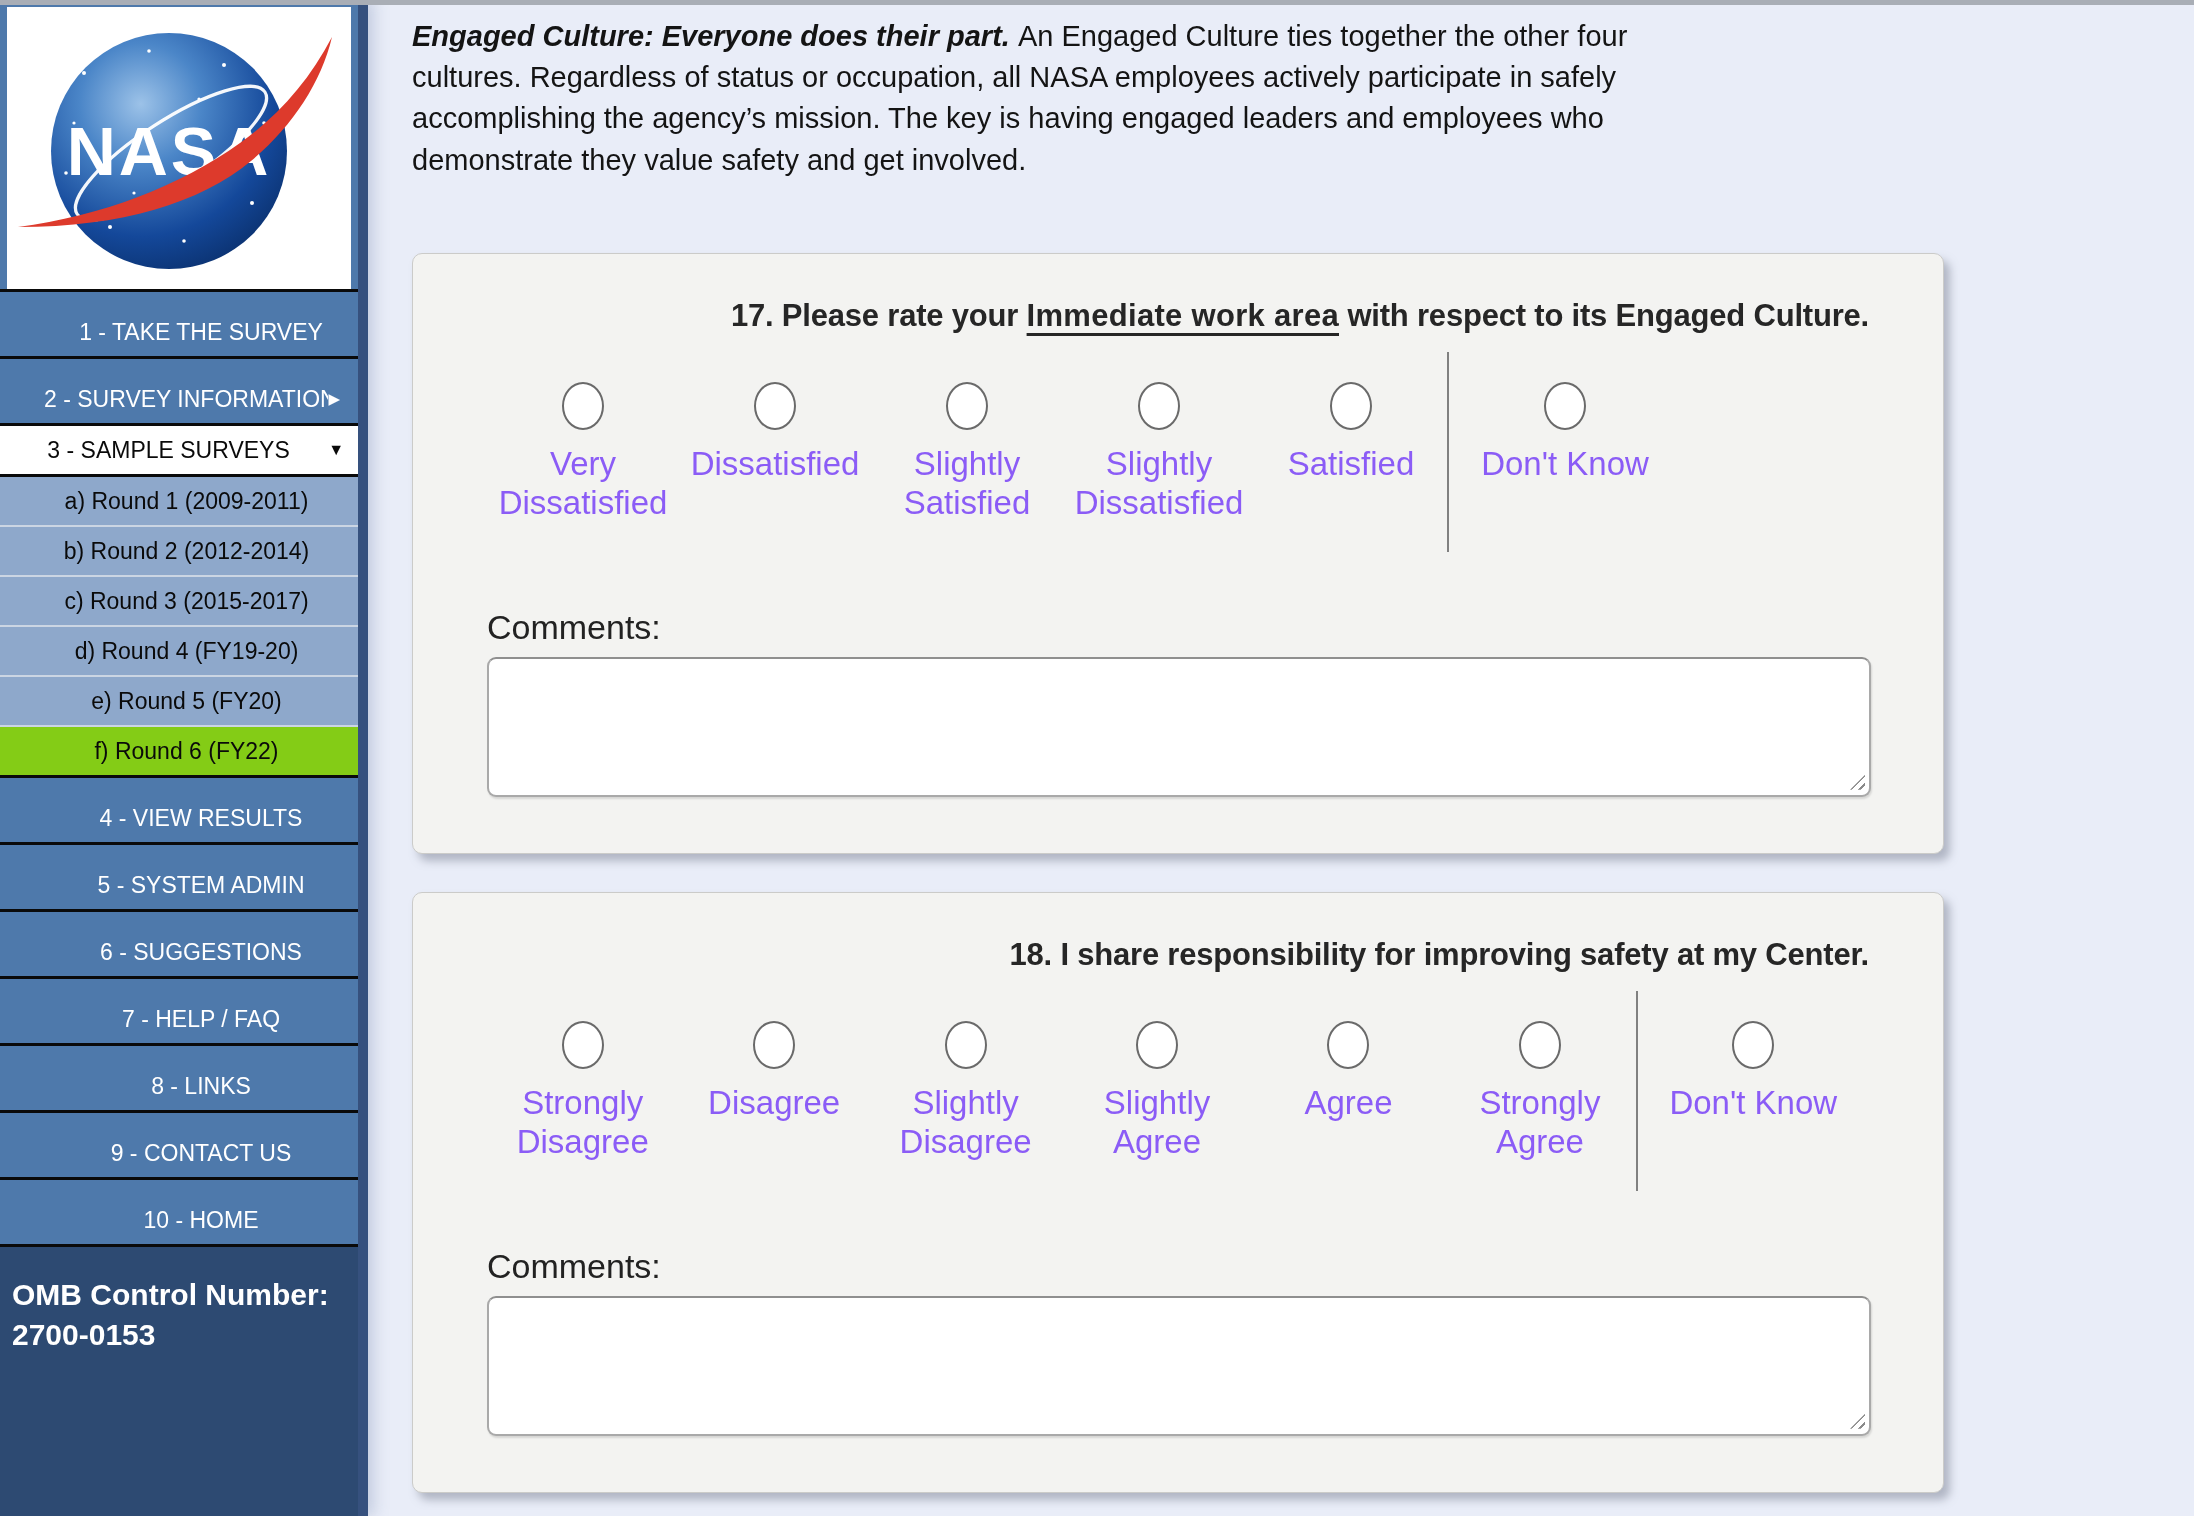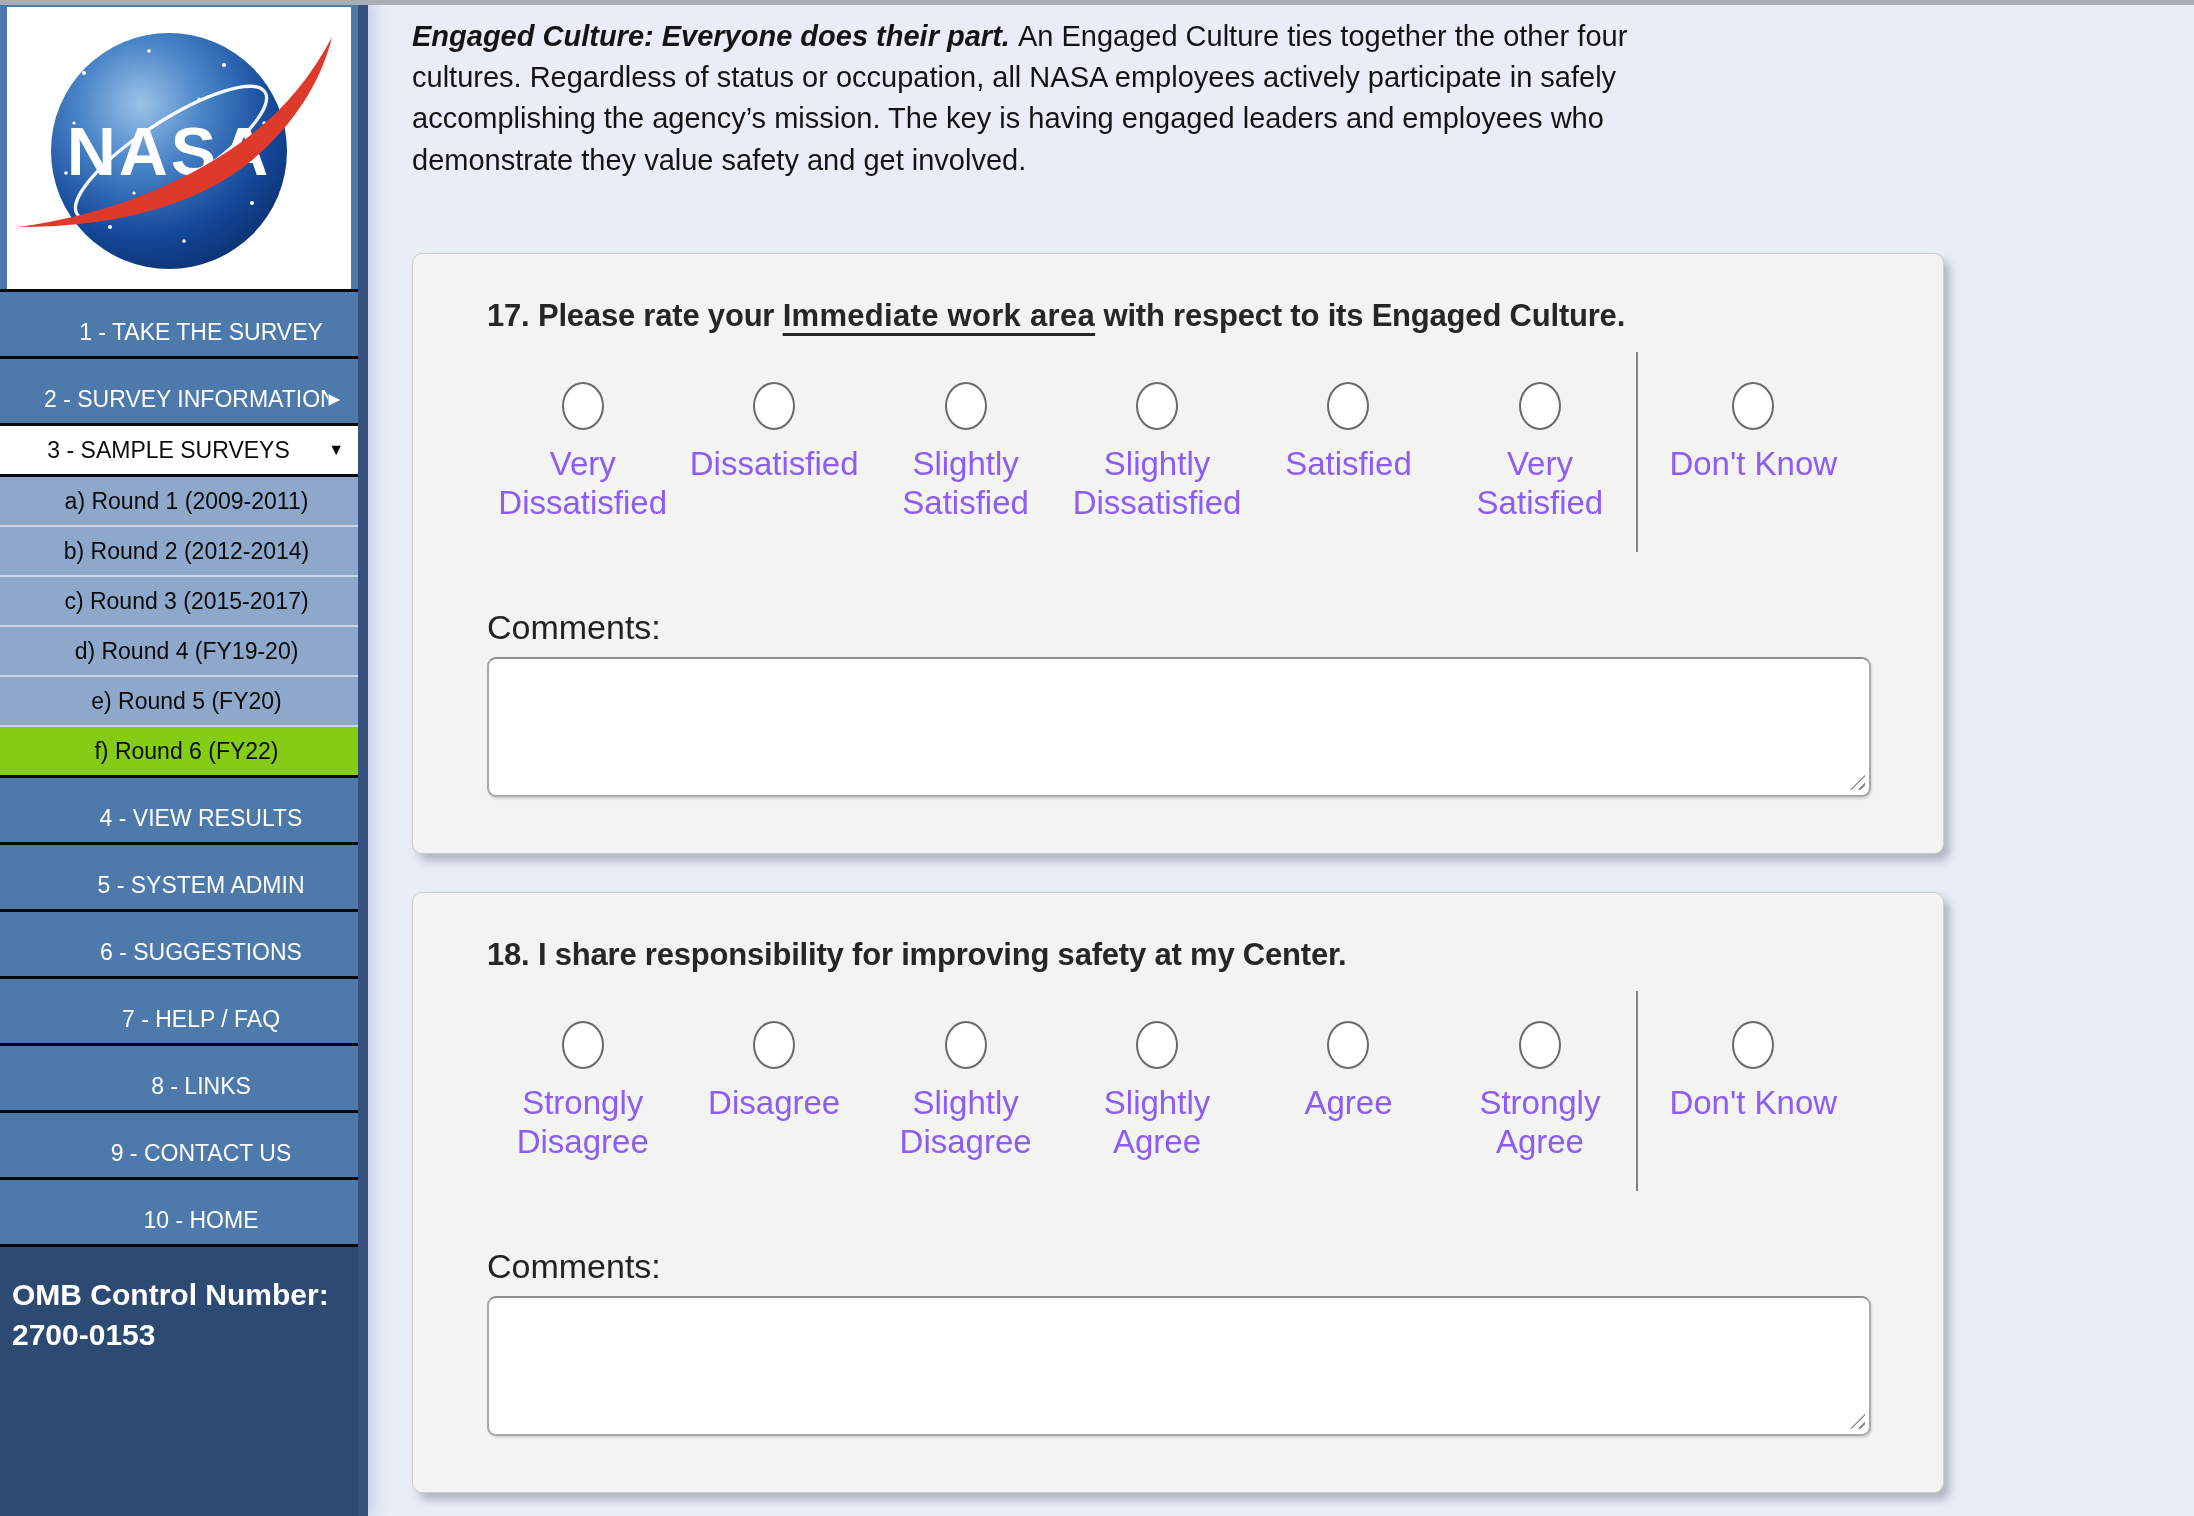--- a/index.html
+++ b/index.html
@@ -28,21 +28,21 @@
   .omb{color:#ffffff;font-weight:bold;font-size:30px;line-height:1.32;text-align:left;padding:0 12px;}
 
   
   .main{flex:1;padding:16px 0 0 44px;box-sizing:border-box;}
   .intro{margin:0;max-width:1315px;font-size:29px;line-height:1.42;color:#141414;}
   .intro .lead{font-weight:bold;font-style:italic;}
 
   .question-card{width:1532px;box-sizing:border-box;background:#f3f3f1;border:1px solid #cbcbc9;border-radius:10px;
                  box-shadow:6px 7px 9px rgba(122,128,145,.50);padding:44px 74px 56px 74px;margin-top:38px;}
   .question-card.qc-first{margin-top:72px;}
-  .q-title{font-size:31px;font-weight:bold;color:#262626;margin-bottom:48px;letter-spacing:-0.2px;}
+  .q-title{font-size:31px;font-weight:bold;color:#262626;margin-bottom:48px;letter-spacing:-0.2px;text-align:right;}
   .q-em{text-decoration:underline;text-decoration-thickness:3px;text-underline-offset:7px;letter-spacing:0.3px;}
 
   .options-row{display:flex;align-items:flex-start;}
   .opt{width:192px;text-align:center;}
   .opt-dk{width:232px;text-align:center;}
   .radio{width:38px;height:44px;border:2px solid #6a6a6a;border-radius:50%;background:#ffffff;margin:0 auto 15px auto;cursor:pointer;}
   .opt-label{font-size:33px;line-height:1.18;color:#8b5cf6;}
   .divider{width:0;border-left:2px solid #808080;height:200px;margin-top:-30px;}
 
   .comments-label{margin-top:56px;margin-bottom:10px;font-size:34px;color:#222222;}
@@ -175,24 +175,20 @@
                 <div class="opt-label">Slightly Satisfied</div>
               </div>
               <div class="opt">
                 <div class="radio" role="radio" aria-checked="false" aria-label="Slightly Dissatisfied"></div>
                 <div class="opt-label">Slightly Dissatisfied</div>
               </div>
               <div class="opt">
                 <div class="radio" role="radio" aria-checked="false" aria-label="Satisfied"></div>
                 <div class="opt-label">Satisfied</div>
               </div>
-              <div class="opt">
-                <div class="radio" role="radio" aria-checked="false" aria-label="Very Satisfied"></div>
-                <div class="opt-label">Very Satisfied</div>
-              </div>
               <div class="divider"></div>
               <div class="opt-dk">
                 <div class="radio" role="radio" aria-checked="false" aria-label="Don't Know"></div>
                 <div class="opt-label">Don't Know</div>
               </div>
             </div>
             <div class="comments-label">Comments:</div>
             <div class="ta-wrap">
               <textarea aria-label="Comments:" style=""></textarea>
               <div class="grip"></div>

